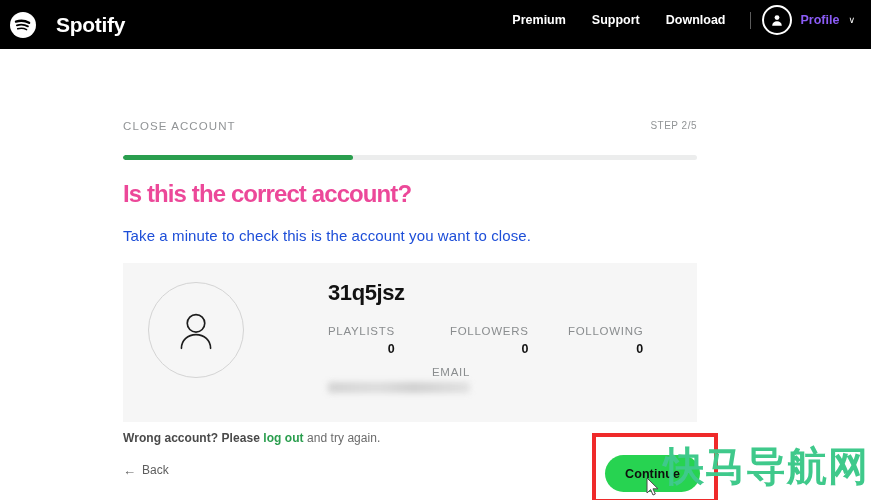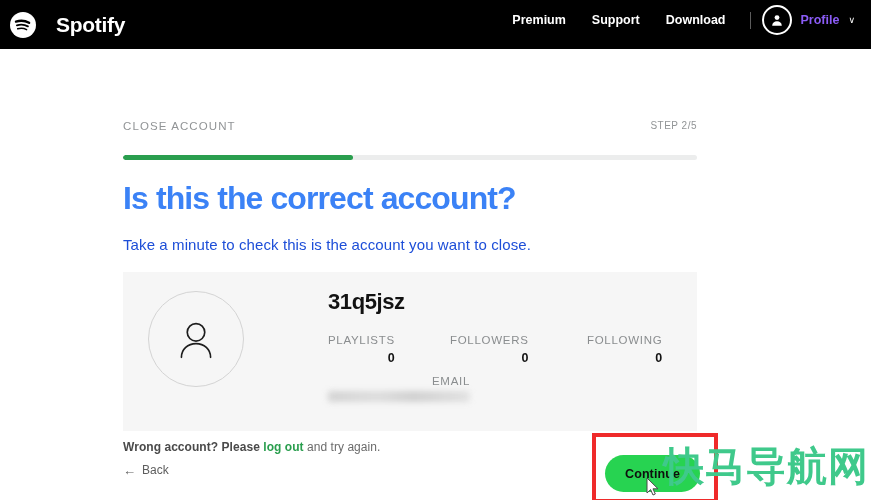--- a/index.html
+++ b/index.html
@@ -137,24 +137,24 @@
   .progress-fill {
     position: absolute;
     left: 0; top: 0;
     height: 5px;
     background: #2a9e4e;
     border-radius: 3px;
   }
 
   .headline {
     margin: 21px 0 0 0;
-    font-size: 32px;
+    font-size: 24px;
     font-weight: bold;
     letter-spacing: -0.9px;
-    color: #3b82f6;
+    color: #ec4899;
     line-height: 1.1;
   }
   .subline {
     margin: 20px 0 0 0;
     font-size: 15px;
     color: #1d4ed8;
     letter-spacing: 0.1px;
   }
 
   
@@ -198,21 +198,21 @@
     position: relative;
     height: 40px;
     text-align: right;
   }
   .stat {
     position: absolute;
     top: 0;
   }
   .stat:nth-of-type(1) { left: 0px; }
   .stat:nth-of-type(2) { left: 122px; }
-  .stat:nth-of-type(3) { left: 259px; }
+  .stat:nth-of-type(3) { left: 240px; }
   .stat-label {
     font-size: 11.5px;
     letter-spacing: 0.7px;
     color: #8a8d8f;
     text-transform: uppercase;
   }
   .stat-value {
     margin-top: 5px;
     font-size: 12.5px;
     font-weight: bold;

